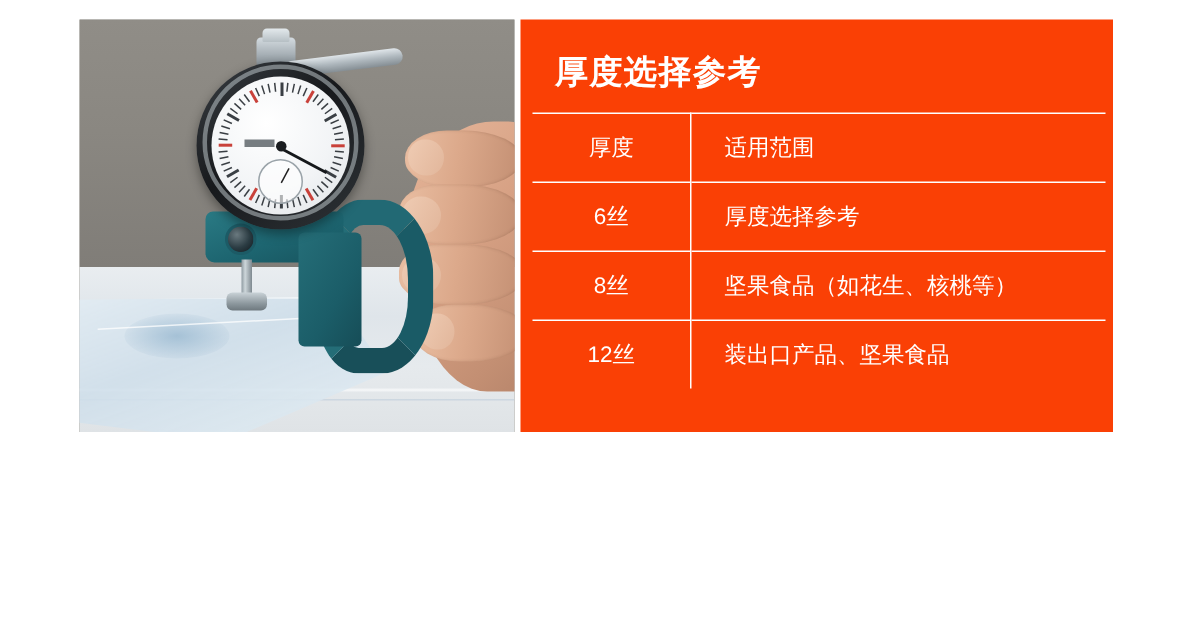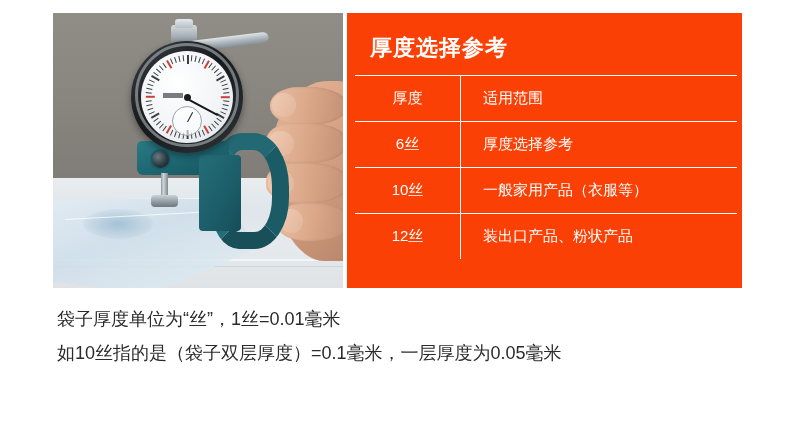--- a/index.html
+++ b/index.html
@@ -533,29 +533,25 @@
       <tbody id="tbl-body">
           <tr>
             <td class="c1">厚度</td>
             <td class="c2">适用范围</td>
           </tr>
           <tr>
             <td class="c1">6丝</td>
             <td class="c2">厚度选择参考</td>
           </tr>
           <tr>
-            <td class="c1">10丝</td>
-            <td class="c2">一般家用产品（衣服等）</td>
+            <td class="c1">8丝</td>
+            <td class="c2">坚果食品（如花生、核桃等）</td>
           </tr>
           <tr>
             <td class="c1">12丝</td>
-            <td class="c2">装出口产品、粉状产品</td>
+            <td class="c2">装出口产品、坚果食品</td>
           </tr>
         </tbody>
     </table>
   </div>
 
-  <div class="notes">
-    <div class="note-line">袋子厚度单位为“丝”，1丝=0.01毫米</div>
-    <div class="note-line">如10丝指的是（袋子双层厚度）=0.1毫米，一层厚度为0.05毫米</div>
-  </div>
 
 </div>
 
 </body></html>

